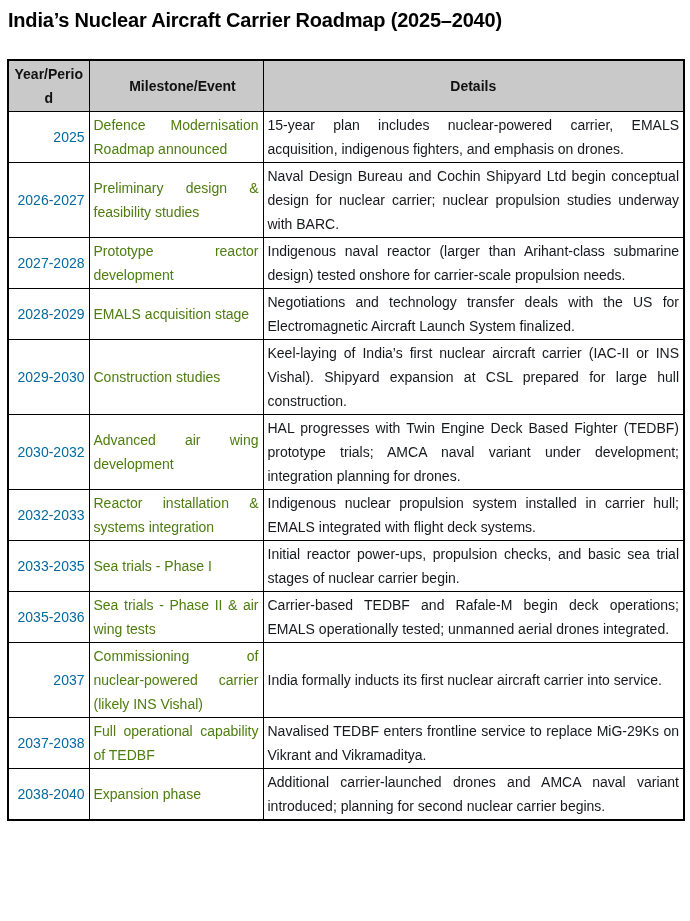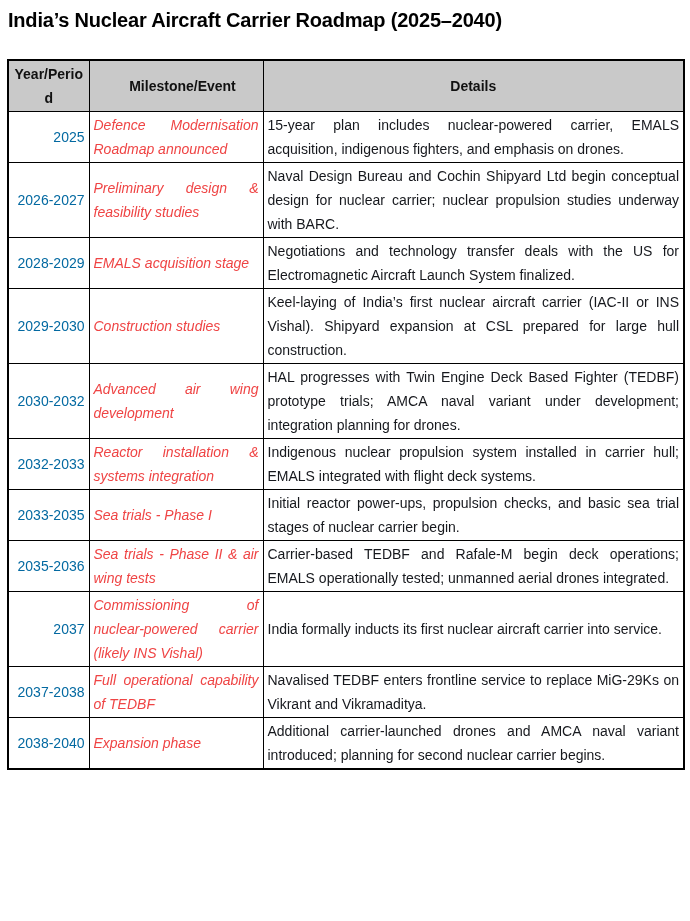--- a/index.html
+++ b/index.html
@@ -52,22 +52,21 @@
   th.col-year { width: 81px; word-break: break-all; }
   th.col-milestone { width: 174px; padding-left: 17px; }
   th.col-details { width: 421px; text-align: center; }
   td.col-year {
     text-align: right;
     color: #0369a1;
   }
   td.col-milestone {
     text-align: justify;
     text-justify: inter-word;
-    color: #ef4444;
-    font-style: italic;
+    color: #4d7c0f;
   }
   td.col-details {
     text-align: justify;
     text-justify: inter-word;
     color: #16181d;
   }
 </style>
 </head>
 <body>
 
@@ -85,20 +84,25 @@
     <tbody>
         <tr>
           <td class="col-year">2025</td>
           <td class="col-milestone">Defence Modernisation Roadmap announced</td>
           <td class="col-details">15-year plan includes nuclear-powered carrier, EMALS acquisition, indigenous fighters, and emphasis on drones.</td>
         </tr>
         <tr>
           <td class="col-year">2026-2027</td>
           <td class="col-milestone">Preliminary design &amp; feasibility studies</td>
           <td class="col-details">Naval Design Bureau and Cochin Shipyard Ltd begin conceptual design for nuclear carrier; nuclear propulsion studies underway with BARC.</td>
+        </tr>
+        <tr>
+          <td class="col-year">2027-2028</td>
+          <td class="col-milestone">Prototype reactor development</td>
+          <td class="col-details">Indigenous naval reactor (larger than Arihant-class submarine design) tested onshore for carrier-scale propulsion needs.</td>
         </tr>
         <tr>
           <td class="col-year">2028-2029</td>
           <td class="col-milestone">EMALS acquisition stage</td>
           <td class="col-details">Negotiations and technology transfer deals with the US for Electromagnetic Aircraft Launch System finalized.</td>
         </tr>
         <tr>
           <td class="col-year">2029-2030</td>
           <td class="col-milestone">Construction studies</td>
           <td class="col-details">Keel-laying of India’s first nuclear aircraft carrier (IAC-II or INS Vishal). Shipyard expansion at CSL prepared for large hull construction.</td>

